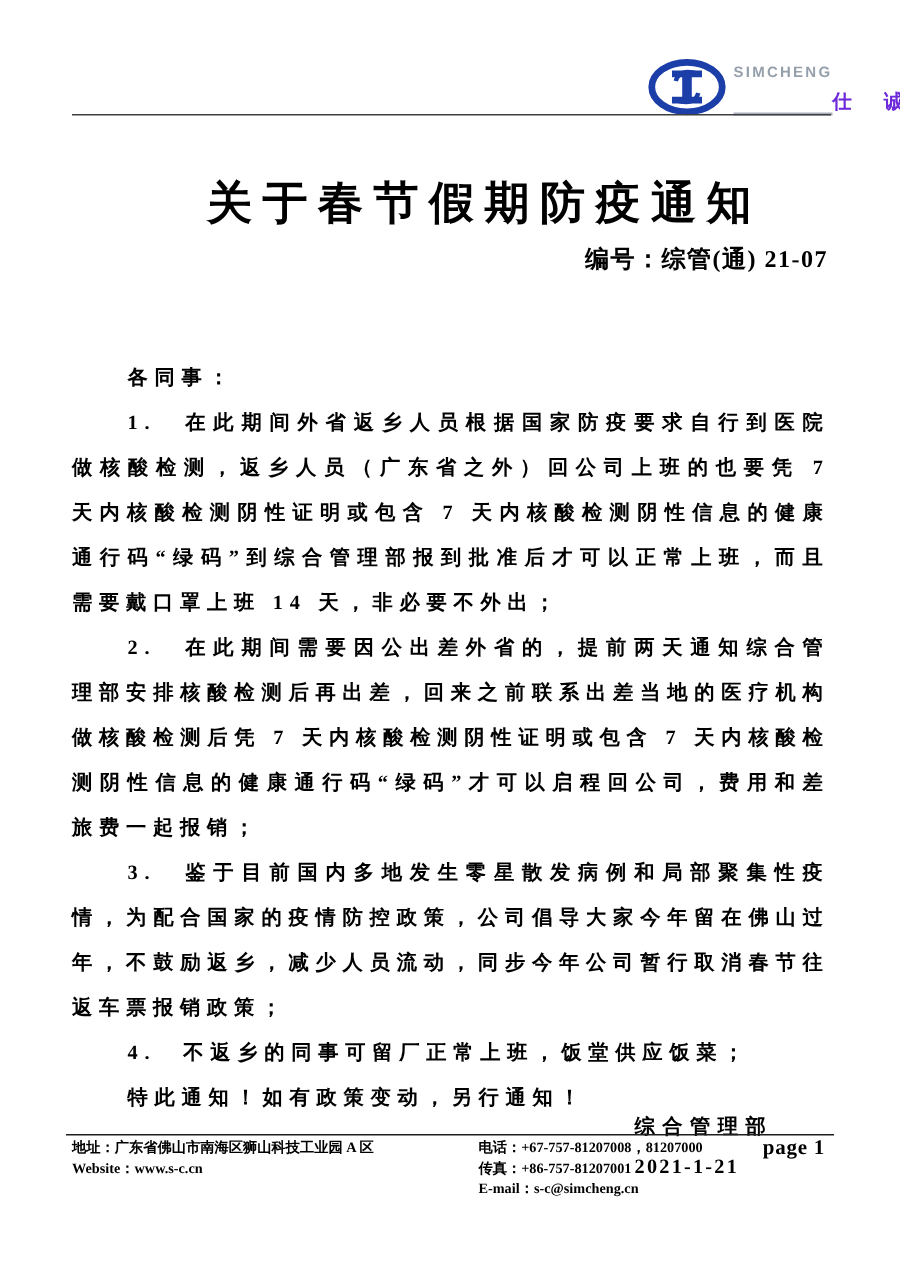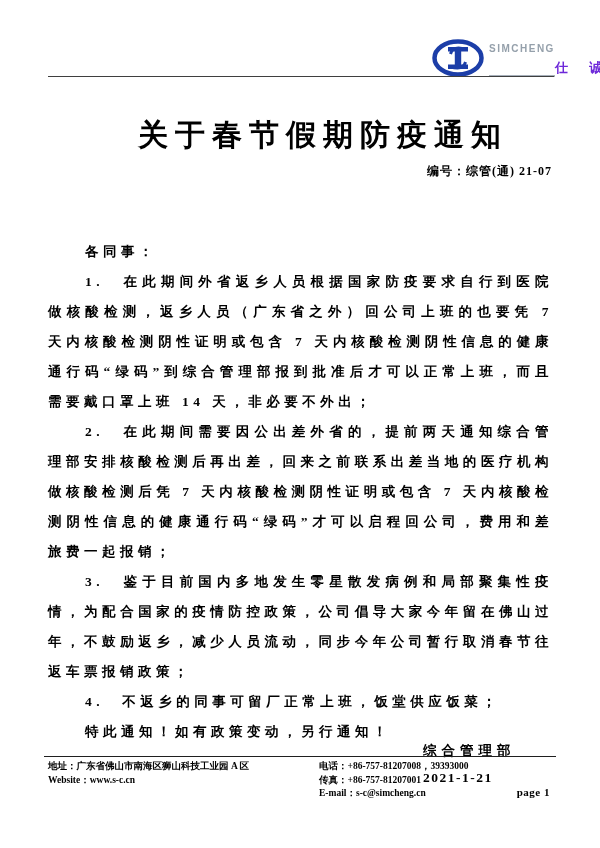--- a/index.html
+++ b/index.html
@@ -21,21 +21,21 @@
   .brand-cn { font-size:13px; font-weight:bold; color:#6d28d9; letter-spacing:9px; margin-top:16px; white-space:nowrap; }
   .header-rule { position:absolute; top:76px; left:48px; width:506px; height:1px; background:#3f3f3f; }
 
   
   .title {
     position:absolute; top:115px; left:0; width:100%; text-align:center;
     font-size:30px; font-weight:bold; letter-spacing:7px;margin-left:23px;
   }
   .doc-number {
     position:absolute; top:163px; right:48px;
-    font-size:12px; font-weight:bold; letter-spacing:1px;
+    font-size:16px; font-weight:bold; letter-spacing:1px;
   }
 
   
   .body-text {
     position:absolute; top:193px; left:48px; width:505px;
     font-size:13.5px; font-weight:bold; line-height:30px; letter-spacing:4.5px;
     text-align:justify;
     margin-top:44px;
   }
   .salutation { text-indent:0; }
@@ -50,22 +50,22 @@
   .footer-rule { position:absolute; top:756px; left:44px; width:512px; height:1px; background:#1f1f1f; }
   .footer {
     position:absolute; top:760px; left:48px; width:504px;
     font-size:9.5px; font-weight:bold; line-height:13.5px; display:flex;gap:24px;
   }
   .f-col-left { width:247px; }
   .f-col-right { flex:1; }
   .f-line { white-space:nowrap; }
   .f-label { font-weight:bold; }
   .page-num {
-    position:absolute; top:786px; right:50px;
-    font-size:11px; font-weight:bold; letter-spacing:0.5px;
+    position:absolute; top:758px; right:50px;
+    font-size:14px; font-weight:bold; letter-spacing:0.5px;
   }
 </style>
 </head>
 <body>
 
 <div class="page">
 
   <div class="logo">
     <svg class="logo-emblem" viewBox="0 0 52 38" xmlns="http://www.w3.org/2000/svg">
       <ellipse cx="26" cy="19" rx="23.5" ry="16.5" fill="#ffffff" stroke="#1c3ea8" stroke-width="4.5"></ellipse>
@@ -98,20 +98,20 @@
     <div class="sig-date">2021-1-21</div>
   </div>
 
   <div class="footer-rule"></div>
   <div class="footer">
     <div class="f-col-left">
       <div class="f-line"><span class="f-label">地址：</span><span>广东省佛山市南海区狮山科技工业园 A 区</span></div>
       <div class="f-line"><span class="f-label">Website：</span><span>www.s-c.cn</span></div>
     </div>
     <div class="f-col-right">
-      <div class="f-line"><span class="f-label">电话：</span><span>+86-757-81207008，39393000</span></div>
+      <div class="f-line"><span class="f-label">电话：</span><span>+67-757-81207008，81207000</span></div>
       <div class="f-line"><span class="f-label">传真：</span><span>+86-757-81207001</span></div>
       <div class="f-line"><span class="f-label">E-mail：</span><span>s-c@simcheng.cn</span></div>
     </div>
   </div>
   <div class="page-num">page 1</div>
 
 </div>
 
 </body></html>

